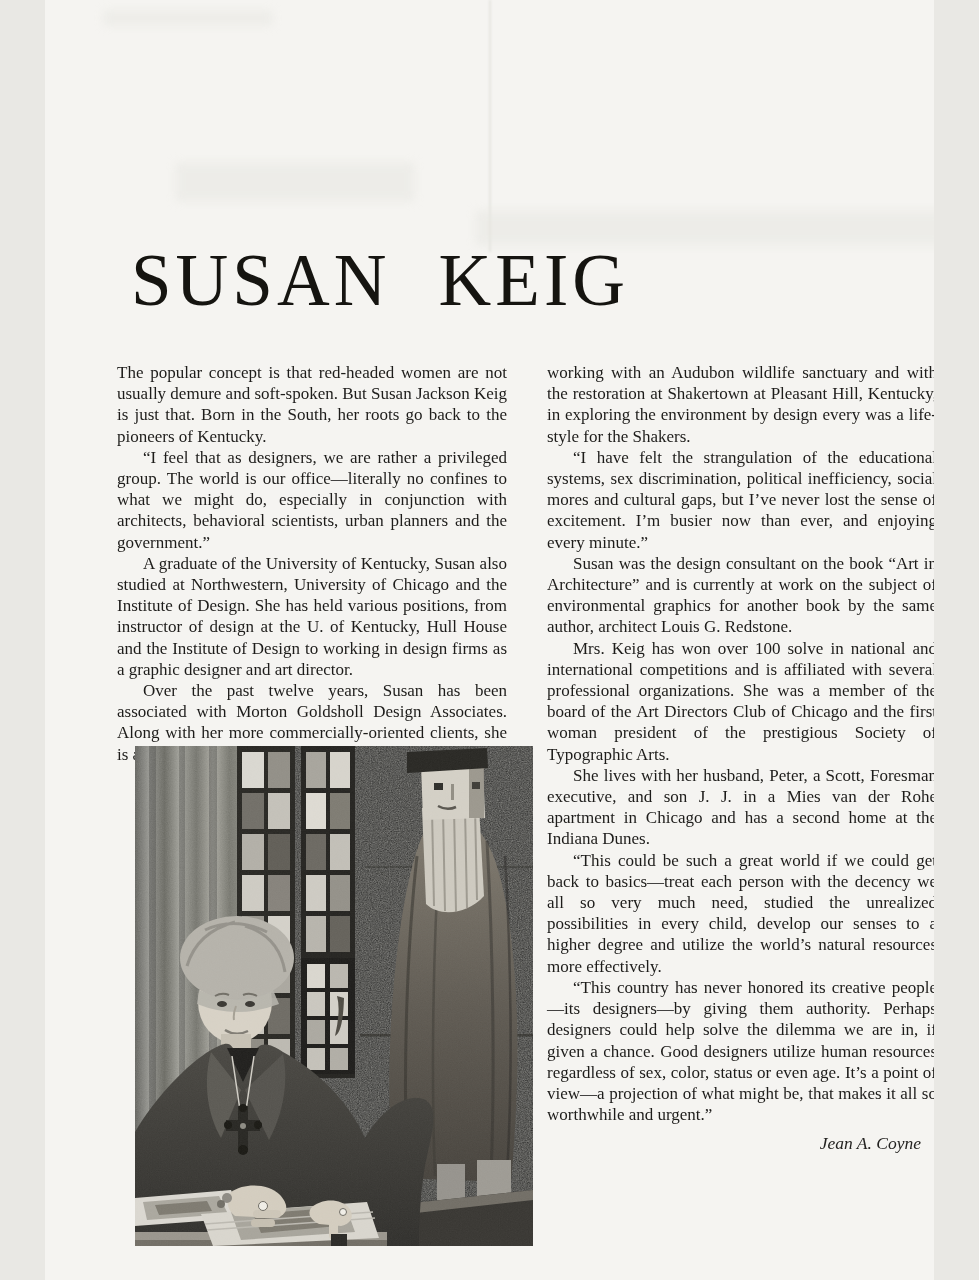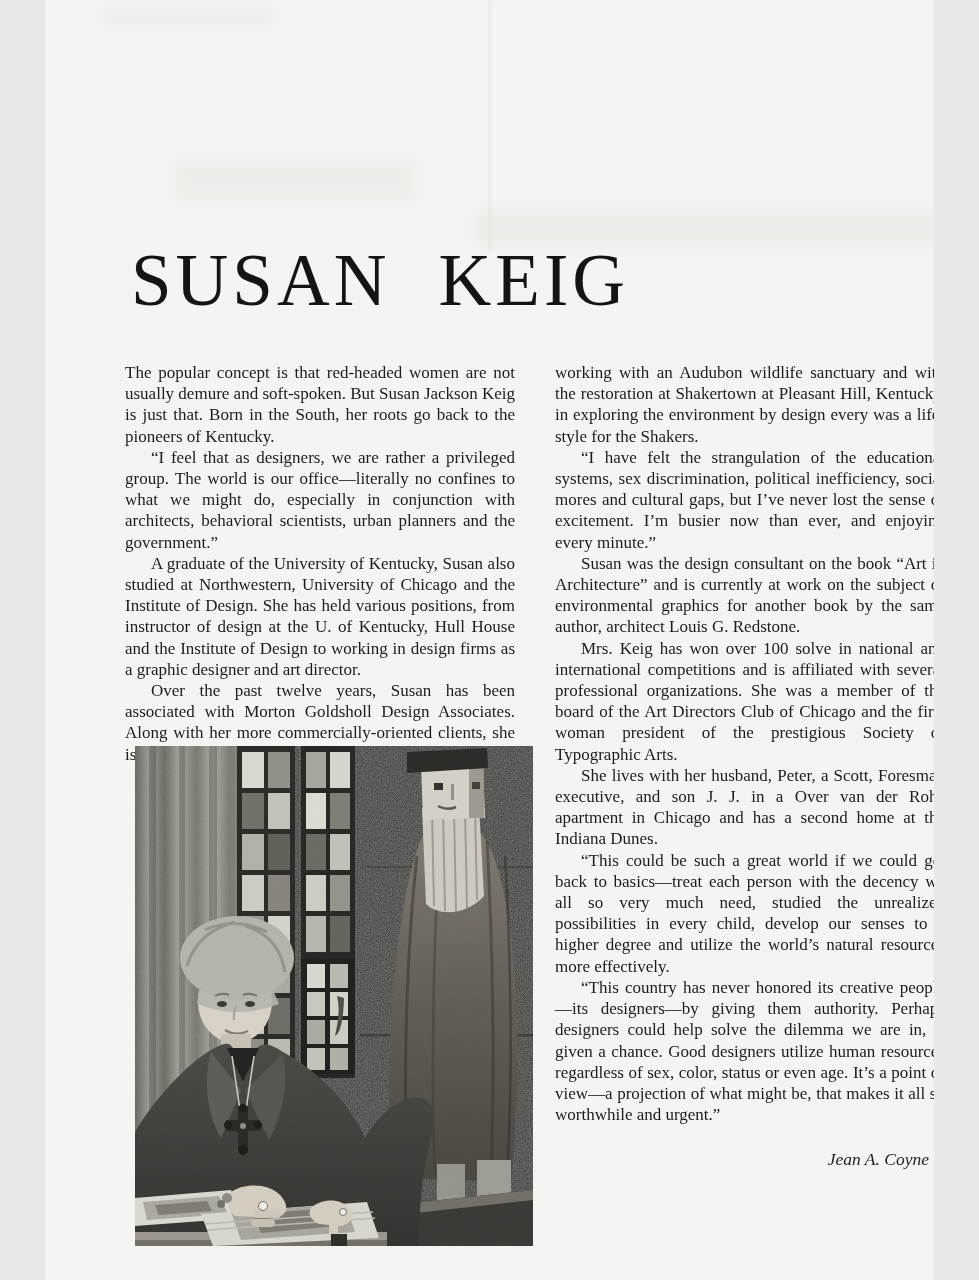--- a/index.html
+++ b/index.html
@@ -16,28 +16,28 @@
   .crease{position:absolute;left:444px;top:0;width:2px;height:252px;background:#e6e6e1;filter:blur(1px);}
   .title{
     position:absolute;left:86px;top:244px;
     margin:0;
     font-size:73px;line-height:1;font-weight:400;
     letter-spacing:4px;word-spacing:26px;
     color:#151410;
     white-space:nowrap;
   }
   .columns{
-    position:absolute;left:80px;top:362px;width:820px;
+    position:absolute;left:72px;top:362px;width:820px;
     display:flex;gap:40px;
   }
   .col{width:397px;font-size:17px;line-height:21.2px;text-align:justify;}
   .col p{margin:0;}
   .col p.indent{text-indent:26px;}
   .byline{
-    margin-top:24px;
+    margin-top:8px;
     text-align:right;
     font-style:italic;
     font-size:17.5px;
     padding-right:16px;
     color:#232220;
   }
   .photo{
     position:absolute;left:90px;top:746px;width:398px;height:500px;
     display:block;
   }
@@ -59,21 +59,21 @@
       <p>The popular concept is that red-headed women are not usually demure and soft-spoken. But Susan Jackson Keig is just that. Born in the South, her roots go back to the pioneers of Kentucky.</p>
       <p class="indent">“I feel that as designers, we are rather a privileged group. The world is our office—literally no confines to what we might do, especially in conjunction with architects, behavioral scientists, urban planners and the government.”</p>
       <p class="indent">A graduate of the University of Kentucky, Susan also studied at Northwestern, University of Chicago and the Institute of Design. She has held various positions, from instructor of design at the U. of Kentucky, Hull House and the Institute of Design to working in design firms as a graphic designer and art director.</p>
       <p class="indent">Over the past twelve years, Susan has been associated with Morton Goldsholl Design Associates. Along with her more commercially-oriented clients, she is also</p>
     </div>
     <div class="col">
       <p>working with an Audubon wildlife sanctuary and with the restoration at Shakertown at Pleasant Hill, Kentucky, in exploring the environment by design every was a life-style for the Shakers.</p>
       <p class="indent">“I have felt the strangulation of the educational systems, sex discrimination, political inefficiency, social mores and cultural gaps, but I’ve never lost the sense of excitement. I’m busier now than ever, and enjoying every minute.”</p>
       <p class="indent">Susan was the design consultant on the book “Art in Architecture” and is currently at work on the subject of environmental graphics for another book by the same author, architect Louis G. Redstone.</p>
       <p class="indent">Mrs. Keig has won over 100 solve in national and international competitions and is affiliated with several professional organizations. She was a member of the board of the Art Directors Club of Chicago and the first woman president of the prestigious Society of Typographic Arts.</p>
-      <p class="indent">She lives with her husband, Peter, a Scott, Foresman executive, and son J. J. in a Over van der Rohe apartment in Chicago and has a second home at the Indiana Dunes.</p>
+      <p class="indent">She lives with her husband, Peter, a Scott, Foresman executive, and son J. J. in a Mies van der Rohe apartment in Chicago and has a second home at the Indiana Dunes.</p>
       <p class="indent">“This could be such a great world if we could get back to basics—treat each person with the decency we all so very much need, studied the unrealized possibilities in every child, develop our senses to a higher degree and utilize the world’s natural resources more effectively.</p>
       <p class="indent">“This country has never honored its creative people—its designers—by giving them authority. Perhaps designers could help solve the dilemma we are in, if given a chance. Good designers utilize human resources regardless of sex, color, status or even age. It’s a point of view—a projection of what might be, that makes it all so worthwhile and urgent.”</p>
       <div class="byline">Jean A. Coyne</div>
     </div>
   </div>
 
   <svg class="photo" viewBox="0 0 398 500" aria-hidden="true">
     <defs>
       <filter id="grainDark" x="-5%" y="-5%" width="110%" height="110%">
         <feTurbulence type="fractalNoise" baseFrequency="0.85" numOctaves="2" seed="4"></feTurbulence>

